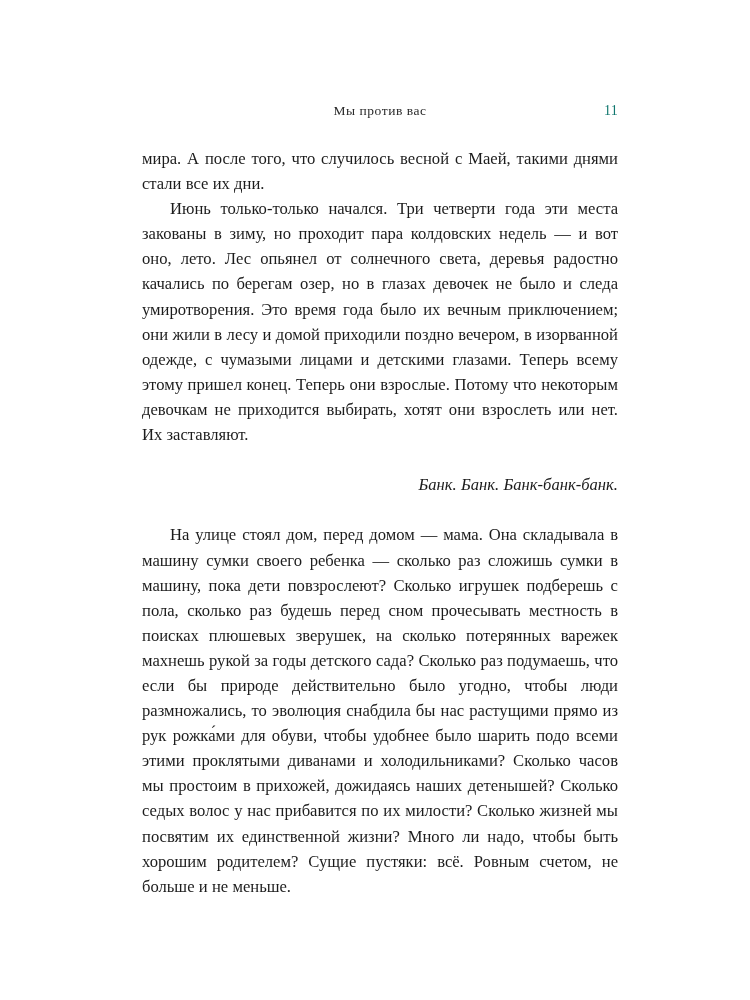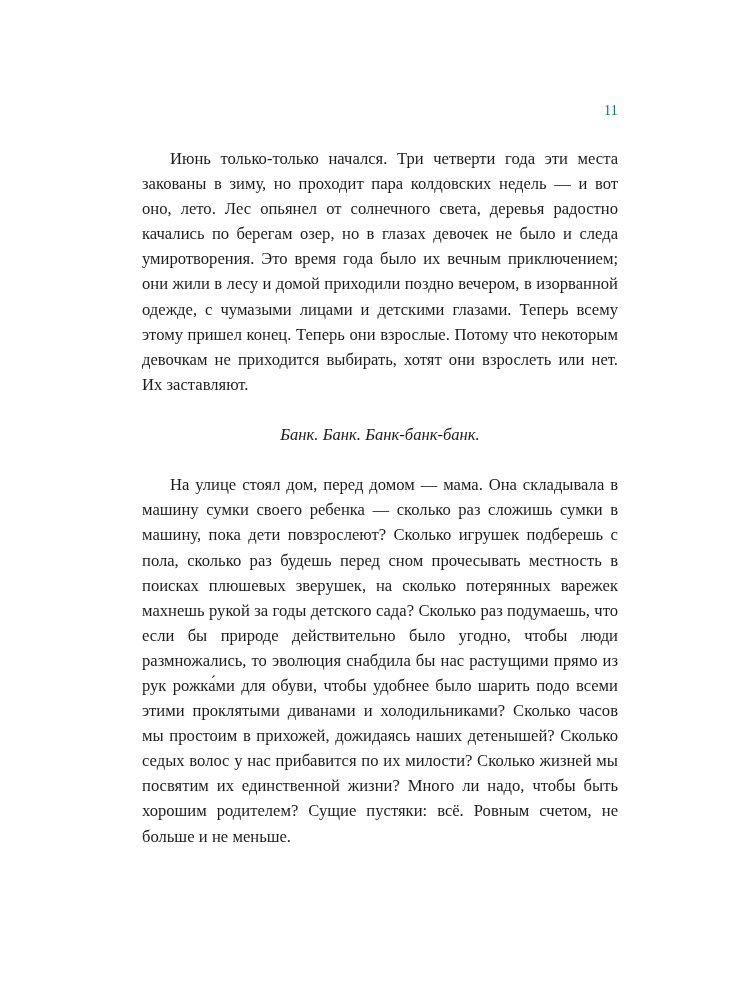--- a/index.html
+++ b/index.html
@@ -64,35 +64,37 @@
     word-spacing: 0.1px;
   }
   .para.indent {
     text-indent: 28px;
   }
   .para.gap-before {
     margin-top: 25.1px;
   }
   .para.italic {
     font-style: italic;
-    text-align: center;
+    text-align: right;
     text-indent: 0;
   }
 </style>
 </head>
 <body>
 
 <div class="page">
 
   <div class="running-head">
+    <div class="running-head-title">Мы против вас</div>
     <div class="running-head-folio">11</div>
   </div>
 
   <div class="textblock">
 
+    <p class="para">мира. А после того, что случилось весной с Маей, такими днями стали все их дни.</p>
 
     <p class="para indent">Июнь только-только начался. Три четверти года эти места закованы в зиму, но проходит пара колдовских недель — и вот оно, лето. Лес опьянел от солнечного света, деревья радостно качались по берегам озер, но в глазах девочек не было и следа умиротворения. Это время года было их вечным приключением; они жили в лесу и домой приходили поздно вечером, в изорванной одежде, с чумазыми лицами и детскими глазами. Теперь всему этому пришел конец. Теперь они взрослые. Потому что некоторым девочкам не приходится выбирать, хотят они взрослеть или нет. Их заставляют.</p>
 
     <p class="para italic gap-before">Банк. Банк. Банк-банк-банк.</p>
 
     <p class="para indent gap-before">На улице стоял дом, перед домом — мама. Она складывала в машину сумки своего ребенка — сколько раз сложишь сумки в машину, пока дети повзрослеют? Сколько игрушек подберешь с пола, сколько раз будешь перед сном прочесывать местность в поисках плюшевых зверушек, на сколько потерянных варежек махнешь рукой за годы детского сада? Сколько раз подумаешь, что если бы природе действительно было угодно, чтобы люди размножались, то эволюция снабдила бы нас растущими прямо из рук рожка́ми для обуви, чтобы удобнее было шарить подо всеми этими проклятыми диванами и холодильниками? Сколько часов мы простоим в прихожей, дожидаясь наших детенышей? Сколько седых волос у нас прибавится по их милости? Сколько жизней мы посвятим их единственной жизни? Много ли надо, чтобы быть хорошим родителем? Сущие пустяки: всё. Ровным счетом, не больше и не меньше.</p>
 
   </div>
 
 </div>

